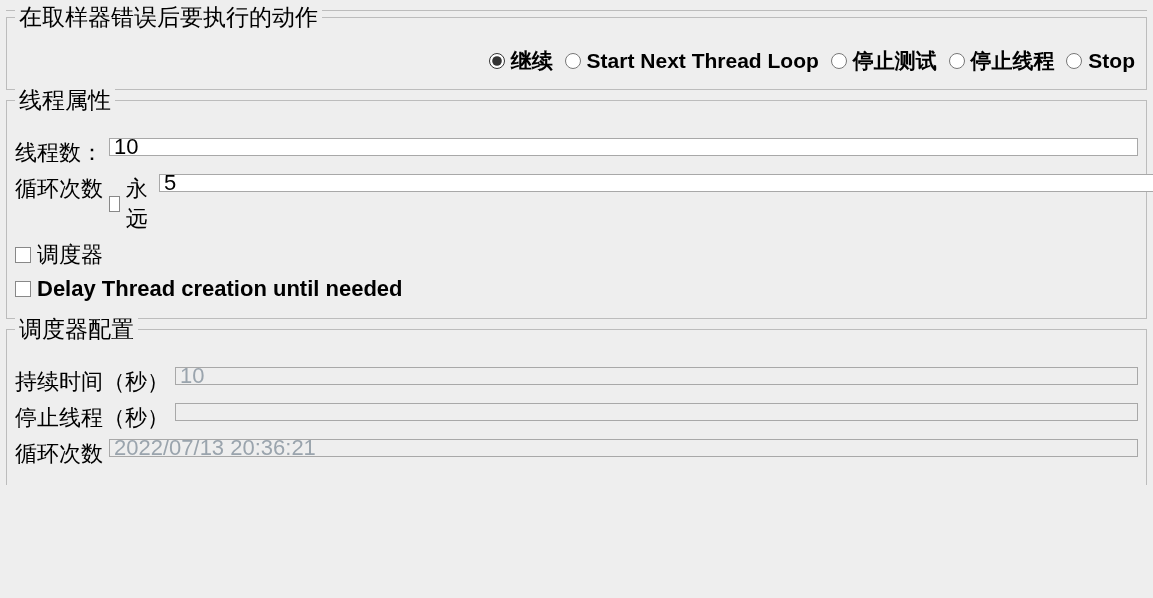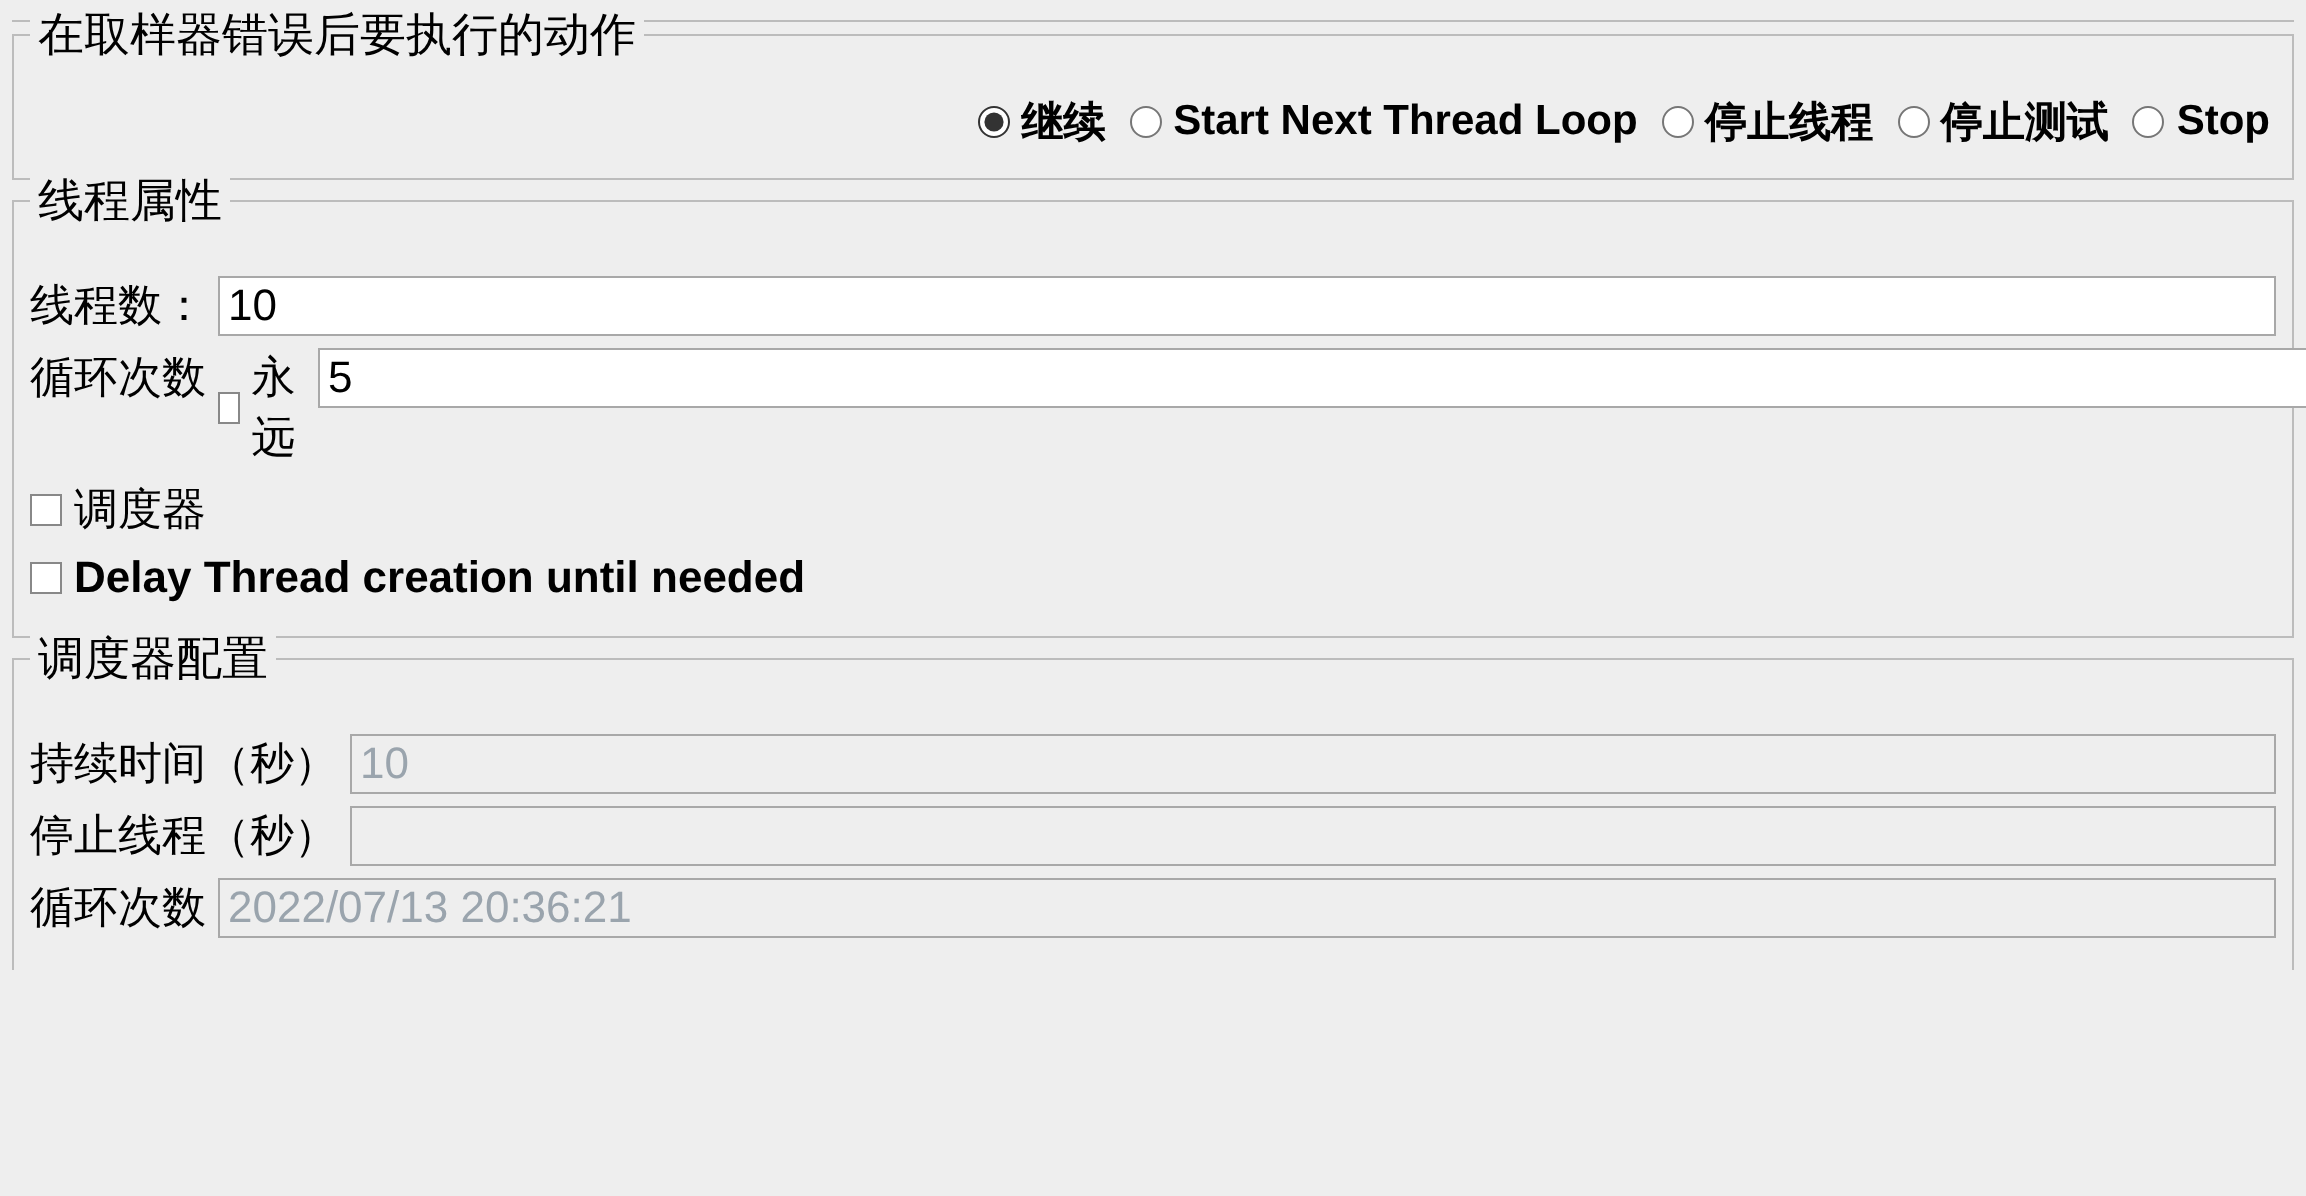--- a/index.html
+++ b/index.html
@@ -55,21 +55,21 @@
     white-space:nowrap;
     padding-right:6px;
   }
   .form-row.bold .lbl,
   .form-row.bold .chk-lbl{
     font-weight:bold;
   }
   .form-row .txt{
     flex:1 1 auto;
     min-width:40px;
-    height:30px;
+    height:18px;
     border:1px solid #a8a8a8;
     background:#fff;
     font-size:22px;
     padding:0 4px;
     font-family:inherit;
     box-sizing:border-box;
   }
   .chk{
     width:16px;height:16px;
     margin:0 6px 0 0;
@@ -105,25 +105,25 @@
     <label>
       <input type="radio" name="onerr" checked="" style="">
       <span>继续</span>
     </label>
     <label>
       <input type="radio" name="onerr" style="">
       <span>Start Next Thread Loop</span>
     </label>
     <label>
       <input type="radio" name="onerr" style="">
-      <span>停止线程</span>
+      <span>停止测试</span>
     </label>
     <label>
       <input type="radio" name="onerr" style="">
-      <span>停止测试</span>
+      <span>停止线程</span>
     </label>
     <label>
       <input type="radio" name="onerr" style="">
       <span>Stop</span>
     </label>
   </div>
 </div>
 
 <div class="fieldset">
   <span class="legend">线程属性</span>

